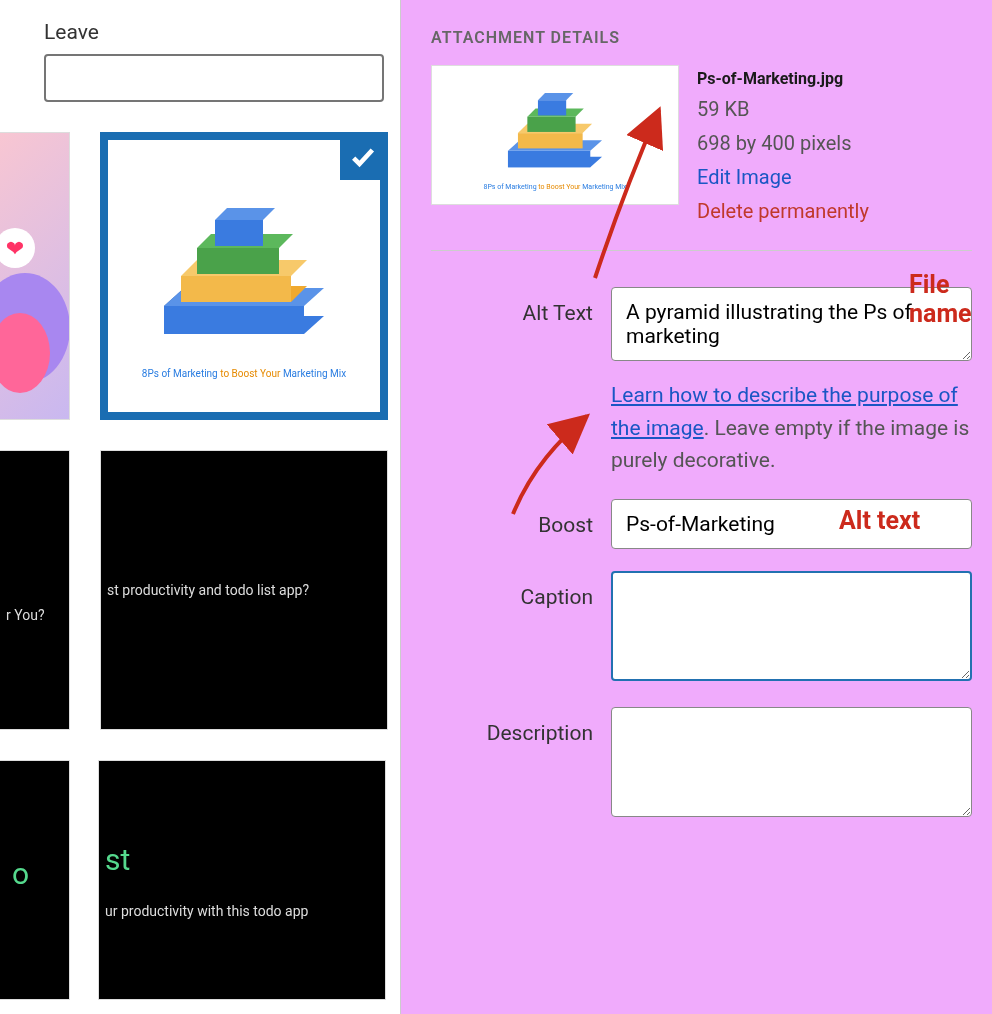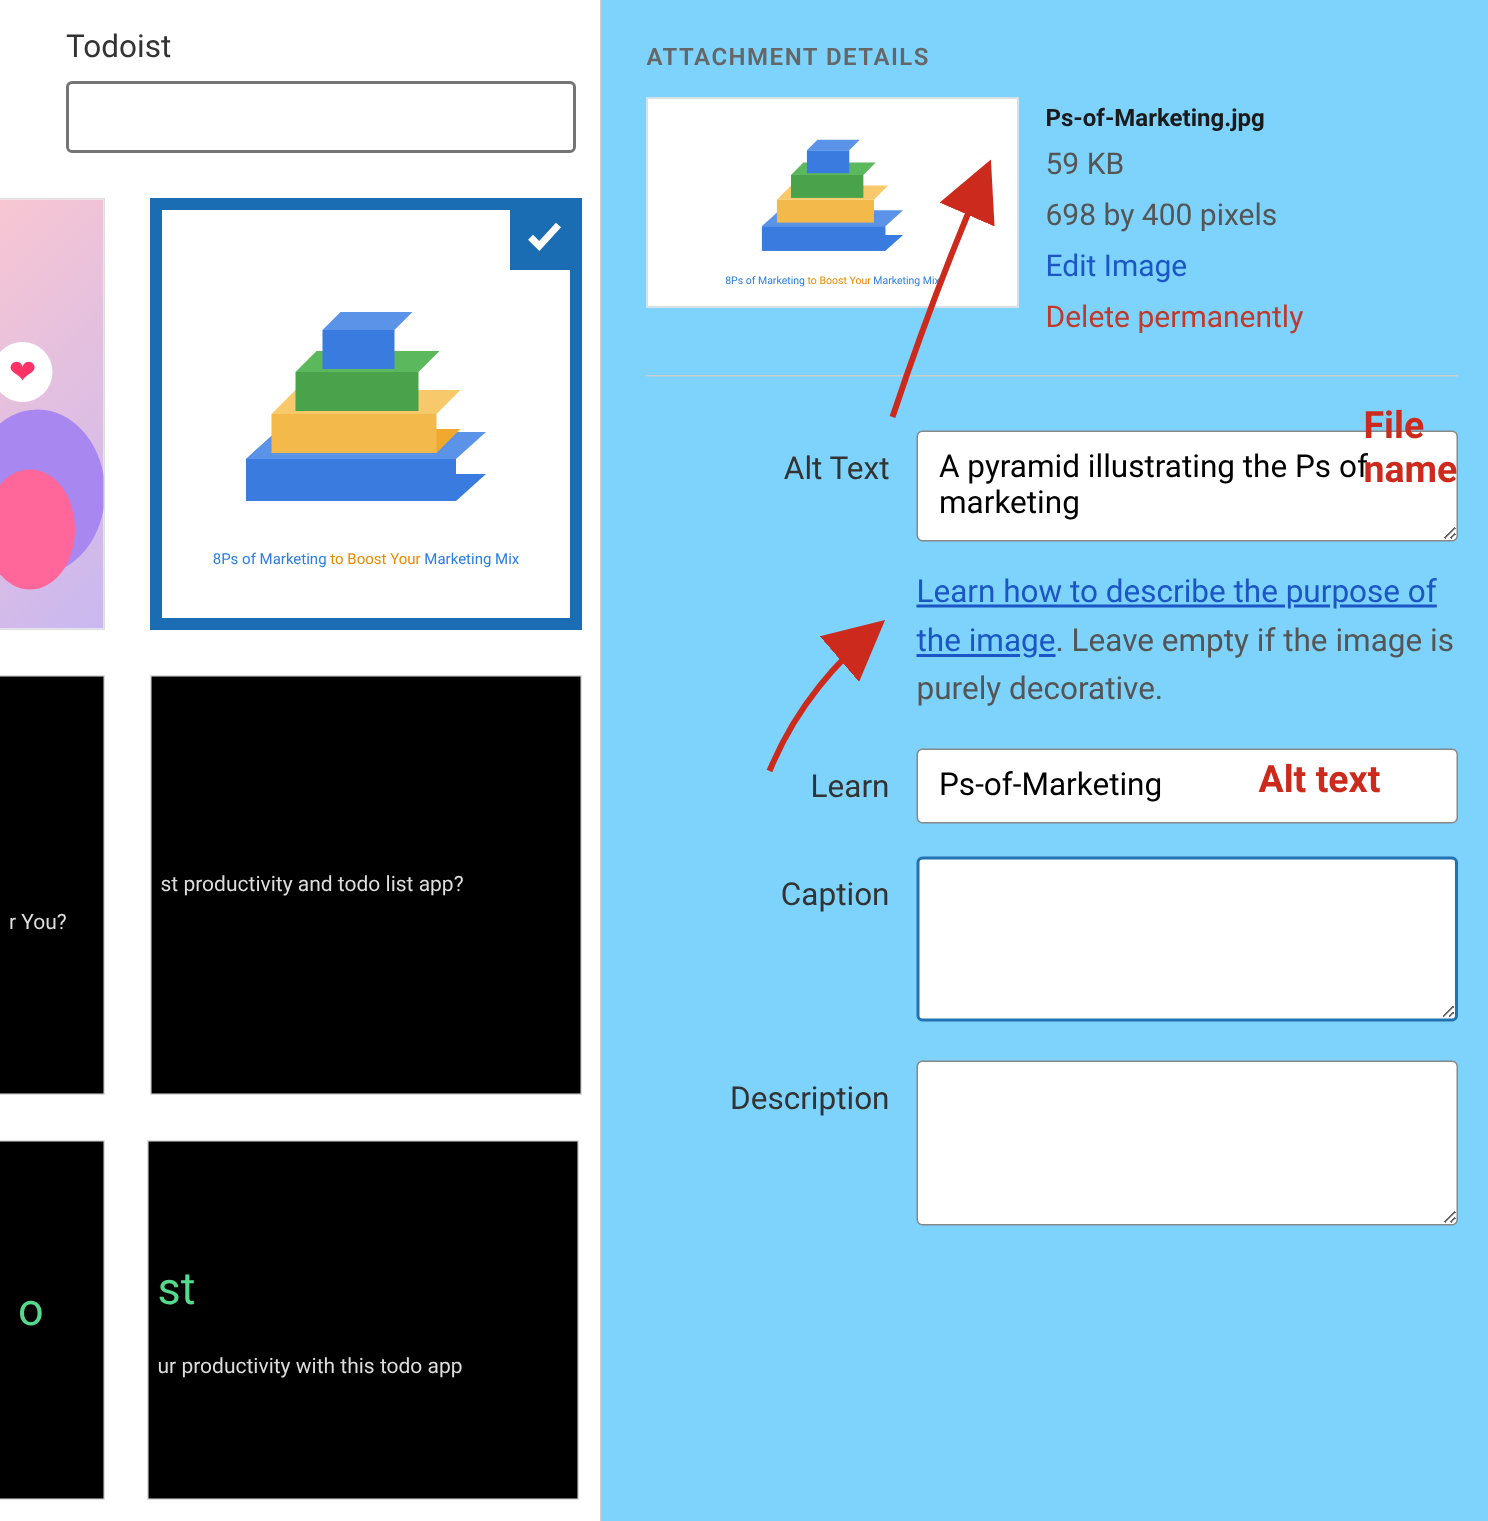--- a/index.html
+++ b/index.html
@@ -16,21 +16,21 @@
     height: 100%;
   }
   .left-pane {
     width: 400px;
     padding: 20px 8px 0 0;
     background: #fff;
     position: relative;
   }
   .right-pane {
     flex: 1;
-    background: #7dd3fc;
+    background: #f0abfc;
     border-left: 1px solid #ccc;
     padding: 28px 20px 20px 30px;
     position: relative;
   }
   .search-label {
     font-size: 21px;
     color: #333;
     margin-left: 44px;
     margin-bottom: 10px;
   }
@@ -179,21 +179,21 @@
   .annotation.fname-ann { top:270px; left:508px; }
   .annotation.alt-ann { top:506px; left:438px; }
   .arrow-svg { position:absolute; pointer-events:none; }
 </style>
 </head>
 <body>
 
 <div class="main-wrap">
 
   <div class="left-pane">
-    <div class="search-label">Todoist</div>
+    <div class="search-label">Leave</div>
     <input class="search-input" type="text" value="" style="">
     <div class="thumbs">
 
       <div class="thumbs-row">
         <div class="thumb partial-left">
           <div class="illus-partial">
             <div class="blob1"></div>
             <div class="blob2"></div>
             <div class="heart">❤</div>
           </div>
@@ -284,21 +284,21 @@
       <div class="form-row">
         <div class="form-label">Alt Text</div>
         <div class="form-field">
           <textarea style="">A pyramid illustrating the Ps of marketing</textarea>
           <div class="alt-help">
             <a href="#">Learn how to describe the purpose of the image</a><span>. Leave empty if the image is purely decorative.</span>
           </div>
         </div>
       </div>
       <div class="form-row">
-        <div class="form-label">Learn</div>
+        <div class="form-label">Boost</div>
         <div class="form-field">
           <input type="text" value="Ps-of-Marketing" style="">
         </div>
       </div>
       <div class="form-row">
         <div class="form-label">Caption</div>
         <div class="form-field">
           <textarea class="focused" style="min-height: 110px;"></textarea>
         </div>
       </div>

